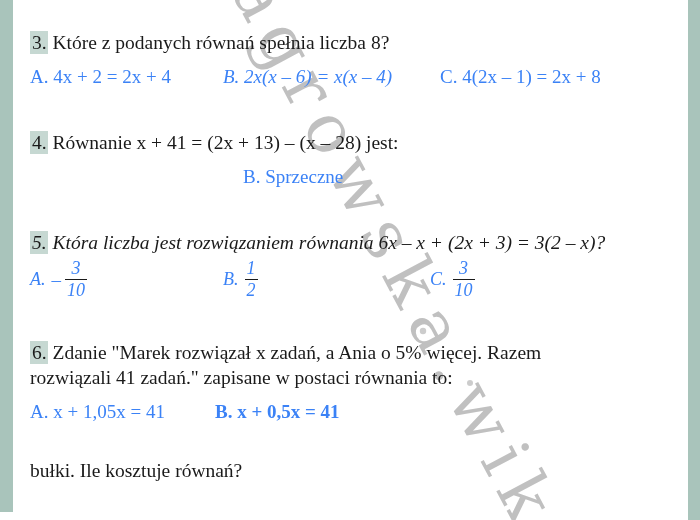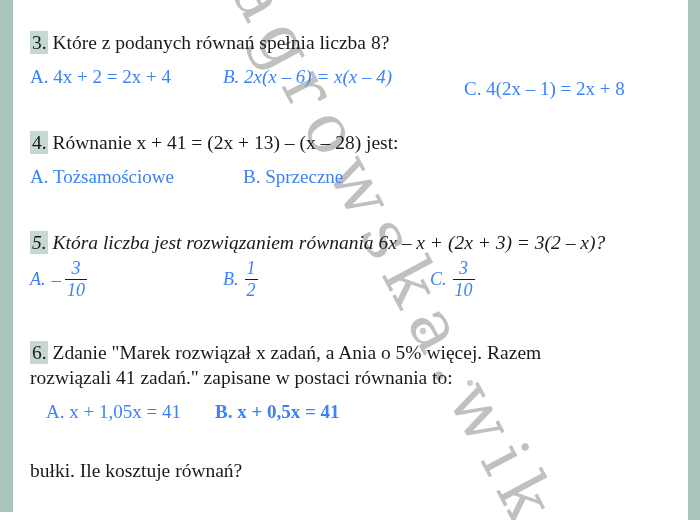--- a/index.html
+++ b/index.html
@@ -160,37 +160,33 @@
       </div>
       <div class="q-options">
         <span class="opt" style="left: 0px;">
           <span>A.</span>
           <span>4x + 2 = 2x + 4</span>
         </span>
         <span class="opt" style="left: 193px; font-style: italic;">
           <span>B.</span>
           <span>2x(x – 6) = x(x – 4)</span>
         </span>
-        <span class="opt" style="left: 434px; margin-top: 12px;">
+        <span class="opt" style="left: 410px;">
           <span>C.</span>
           <span>4(2x – 1) = 2x + 8</span>
         </span>
       </div>
     </div>
 
     <div class="question-block" style="top: 130px;">
       <div class="q-stem">
         <span class="q-num">4.</span>
         <span>Równanie x + 41 = (2x + 13) – (x – 28) jest:</span>
       </div>
       <div class="q-options">
-        <span class="opt" style="left: 0px;">
-          <span>A.</span>
-          <span>Tożsamościowe</span>
-        </span>
         <span class="opt" style="left: 213px;">
           <span>B.</span>
           <span>Sprzeczne</span>
         </span>
       </div>
     </div>
 
     <div class="question-block" style="top: 230px; font-style: italic;">
       <div class="q-stem">
         <span class="q-num">5.</span>
@@ -224,21 +220,21 @@
 
     <div class="question-block" style="top: 340px;">
       <div class="q-stem two-line">
         <div>
           <span class="q-num">6.</span>
           <span>Zdanie "Marek rozwiązał x zadań, a Ania o 5% więcej. Razem</span>
         </div>
         <div>rozwiązali 41 zadań." zapisane w postaci równania to:</div>
       </div>
       <div class="q-options">
-        <span class="opt" style="left: 16px;">
+        <span class="opt" style="left: 0px;">
           <span>A.</span>
           <span>x + 1,05x = 41</span>
         </span>
         <span class="opt" style="left: 185px; font-weight: bold;">
           <span>B.</span>
           <span>x + 0,5x = 41</span>
         </span>
       </div>
     </div>
 

